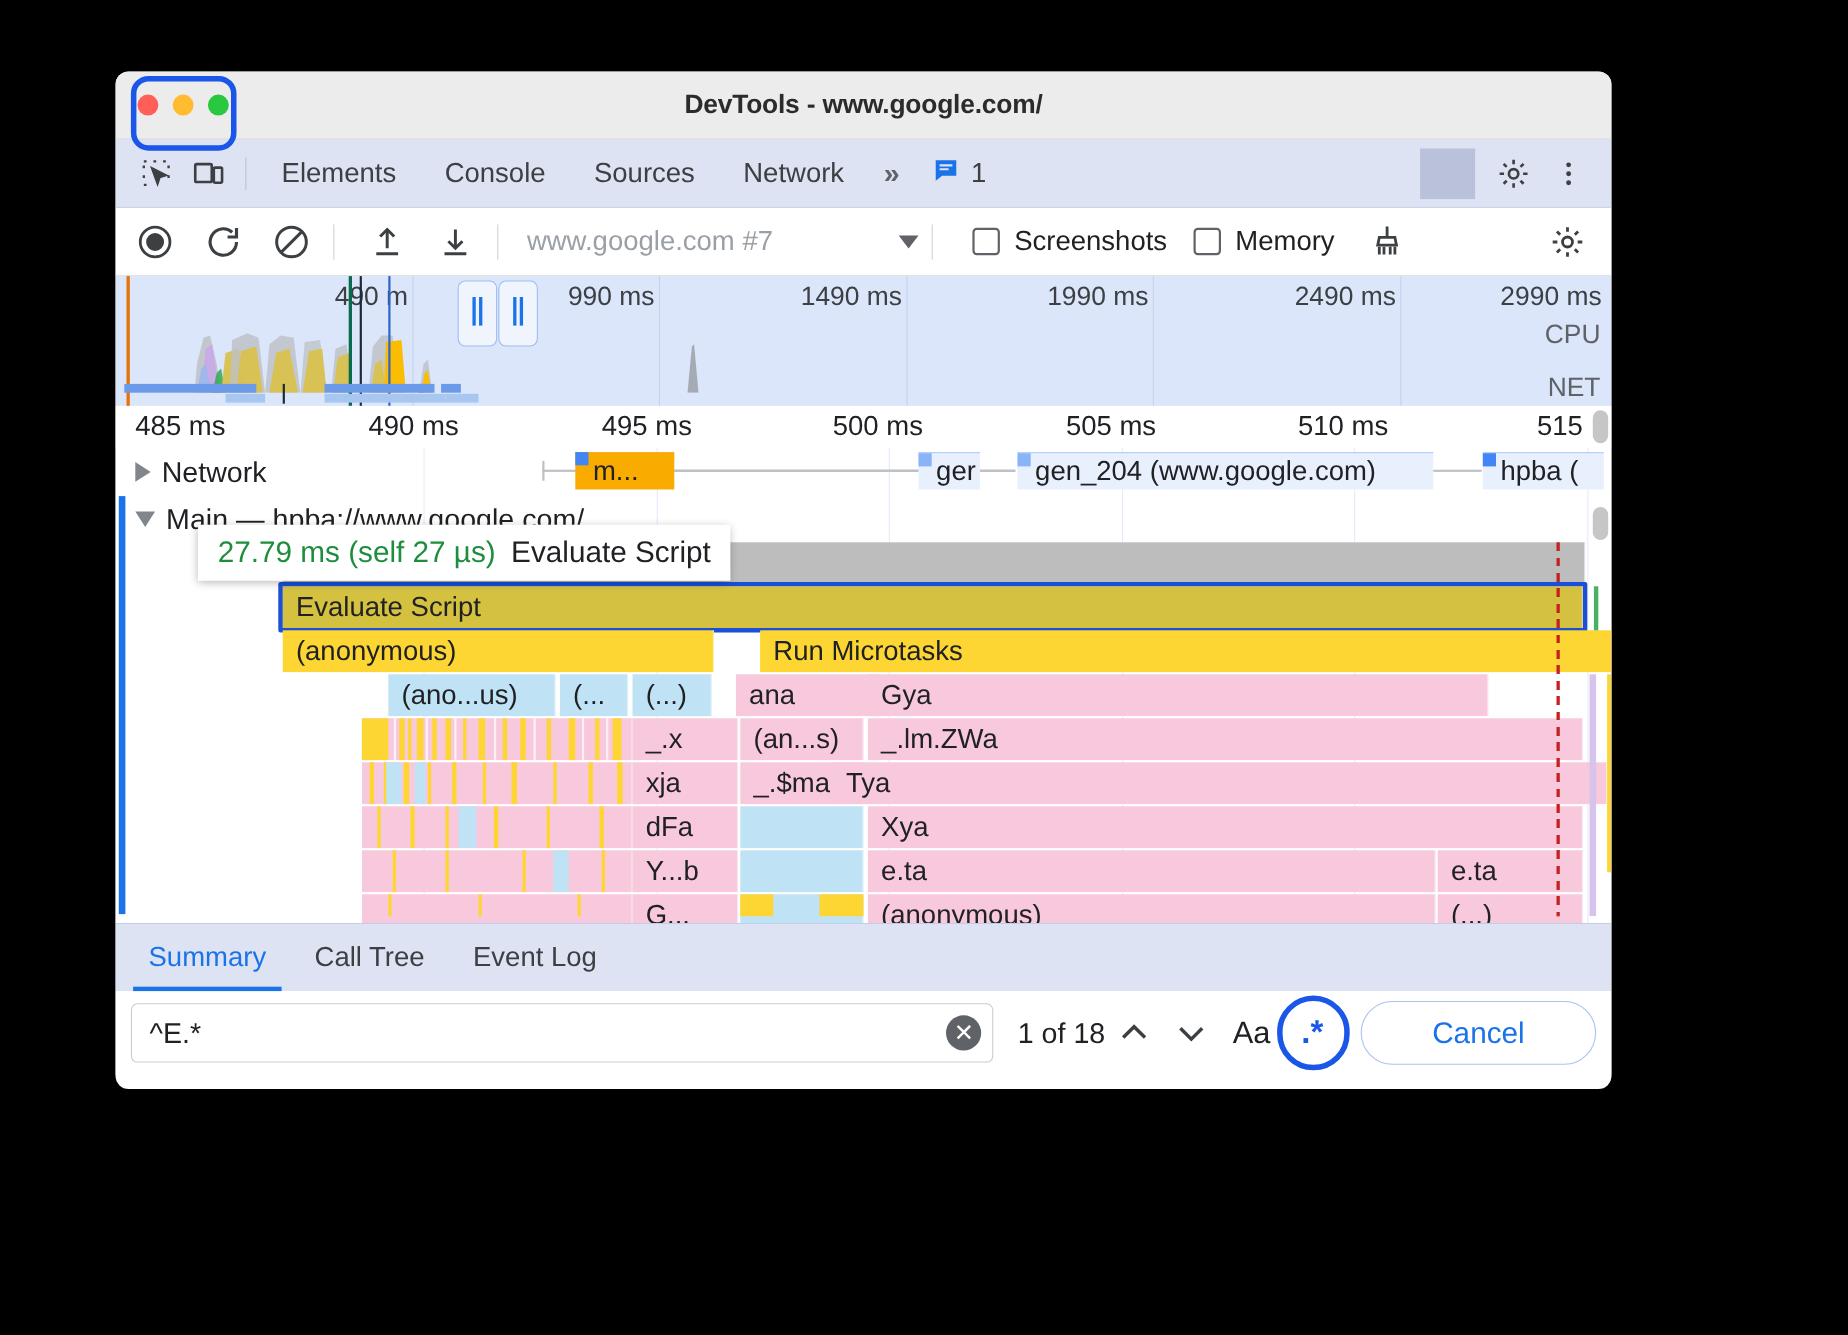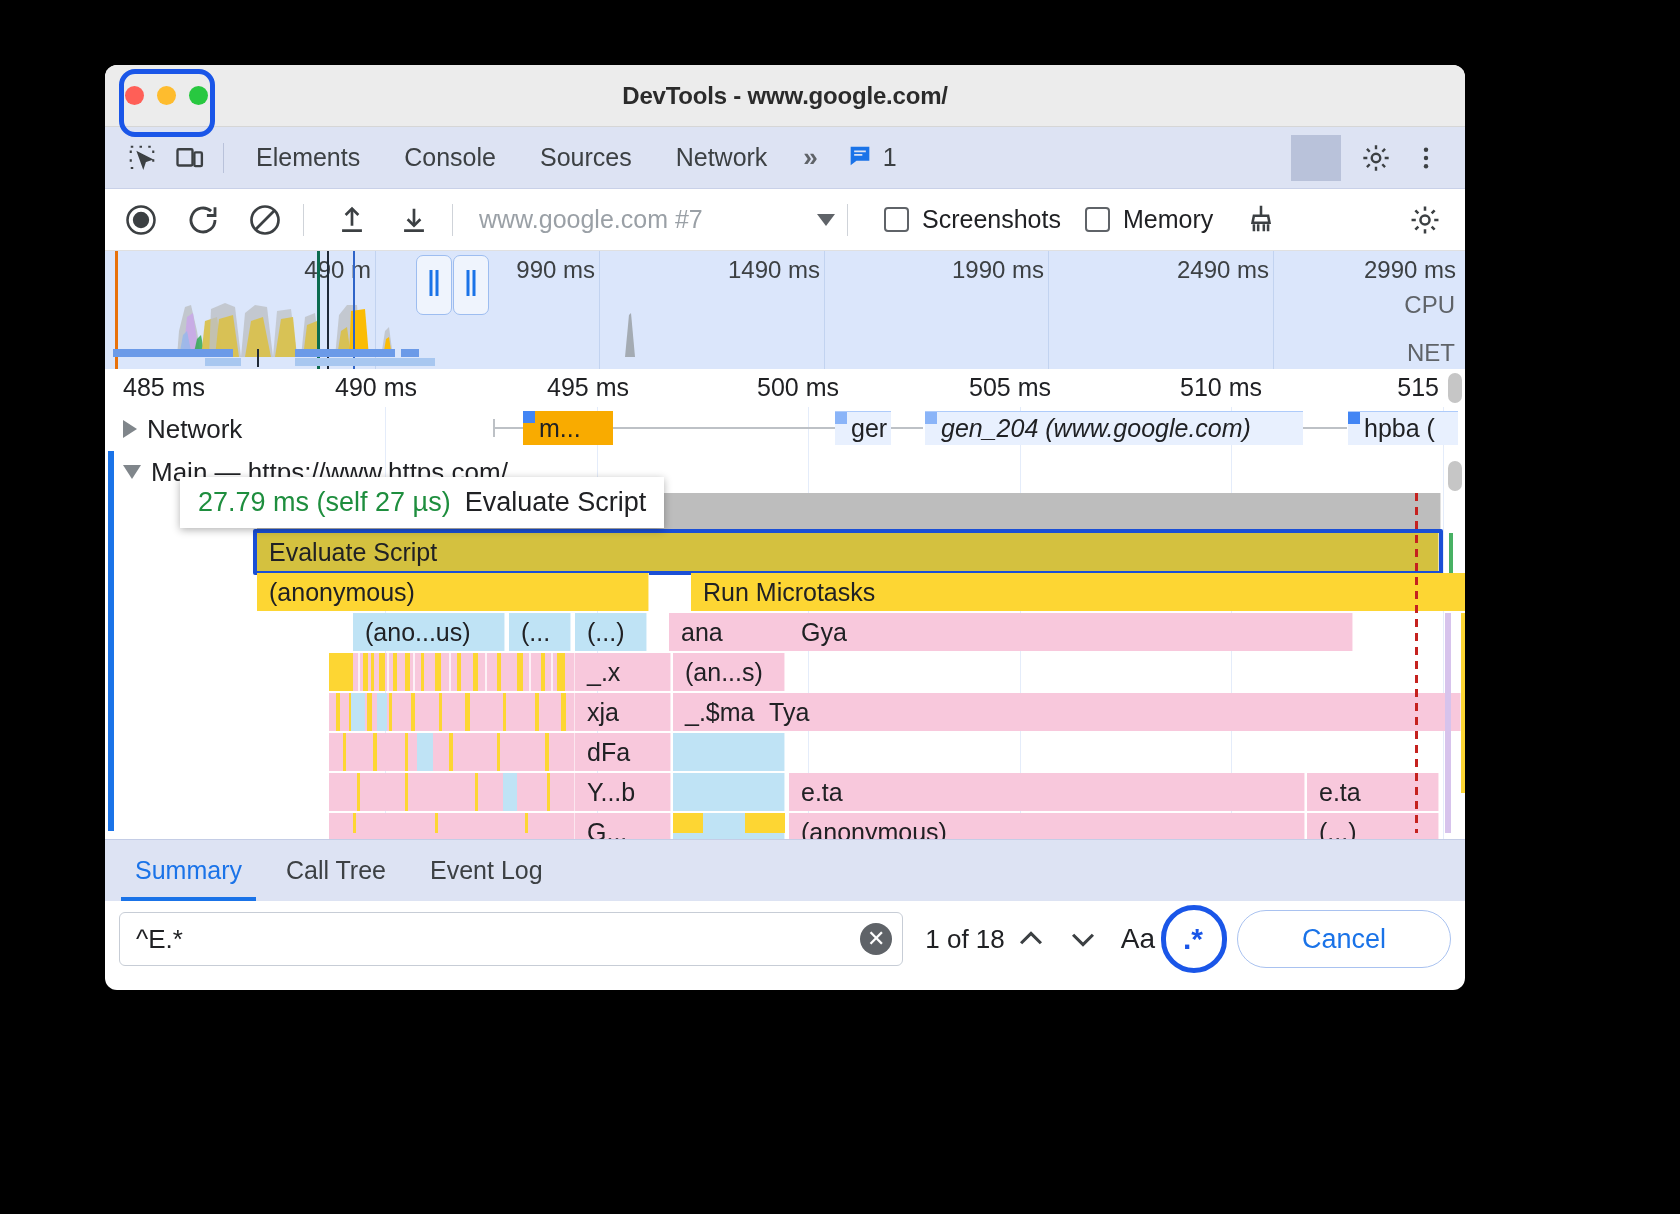--- a/index.html
+++ b/index.html
@@ -418,34 +418,34 @@
       <div class="netbar yellow" style="left:418px;width:90px;">
         <span class="sq" style="background:#4285f4;"></span>
         <span class="txt">m...</span>
       </div>
 
       <div class="netline" style="left:508px;width:310px;"></div>
       <div class="netbar blue" style="left:730px;width:56px;">
         <span class="sq" style="background:#8ab4f8;"></span>
         <span class="txt">ger</span>
       </div>
-      <div class="netbar blue" style="left:820px;width:378px;font-style:italic;">
+      <div class="netbar blue" style="left:820px;width:378px;">
         <span class="sq" style="background:#8ab4f8;"></span>
         <span class="txt">gen_204 (www.google.com)</span>
       </div>
       <div class="netline" style="left:1198px;width:44px;"></div>
       <div class="netbar blue" style="left:1243px;width:110px;">
         <span class="sq" style="background:#4285f4;"></span>
         <span class="txt">hpba (</span>
       </div>
     </div>
 
     <div class="track-row" style="height:42px;">
       <span class="tri open"></span>
-      <span class="track-name">Main — https://www.https.com/</span>
+      <span class="track-name">Main — hpba://www.google.com/</span>
     </div>
 
     <div id="main-rows" style="height:340px;">
 
       <div class="fbar g-gray" style="left:152px;top:0;width:1184px;">
         <span>Task</span>
       </div>
 
       <div class="fbar g-olive" style="left:152px;top:40px;width:1182px;">
         <span>Evaluate Script</span>
@@ -475,37 +475,43 @@
         <span>Gya</span>
       </div>
 
       <div class="fbar g-pink" style="left:224px;top:160px;width:246px;"></div>
       <div class="fbar g-pink" style="left:470px;top:160px;width:96px;">
         <span>_.x</span>
       </div>
       <div class="fbar g-pink" style="left:568px;top:160px;width:112px;">
         <span>(an...s)</span>
       </div>
+      <div class="fbar g-pink" style="left:684px;top:160px;width:650px;">
+        <span>_.lm.ZWa</span>
+      </div>
 
       <div class="fbar g-pink" style="left:224px;top:200px;width:246px;"></div>
       <div class="fbar g-pink" style="left:470px;top:200px;width:96px;">
         <span>xja</span>
       </div>
       <div class="fbar g-pink" style="left:568px;top:200px;width:112px;">
         <span>_.$ma</span>
       </div>
       <div class="fbar g-pink" style="left:652px;top:200px;width:704px;">
         <span>Tya</span>
       </div>
 
       <div class="fbar g-pink" style="left:224px;top:240px;width:246px;"></div>
       <div class="fbar g-pink" style="left:470px;top:240px;width:96px;">
         <span>dFa</span>
       </div>
       <div class="fbar g-blue" style="left:568px;top:240px;width:112px;"></div>
+      <div class="fbar g-pink" style="left:684px;top:240px;width:650px;">
+        <span>Xya</span>
+      </div>
 
       <div class="fbar g-pink" style="left:224px;top:280px;width:246px;"></div>
       <div class="fbar g-pink" style="left:470px;top:280px;width:96px;">
         <span>Y...b</span>
       </div>
       <div class="fbar g-blue" style="left:568px;top:280px;width:112px;"></div>
       <div class="fbar g-pink" style="left:684px;top:280px;width:516px;">
         <span>e.ta</span>
       </div>
       <div class="fbar g-pink" style="left:1202px;top:280px;width:132px;">

